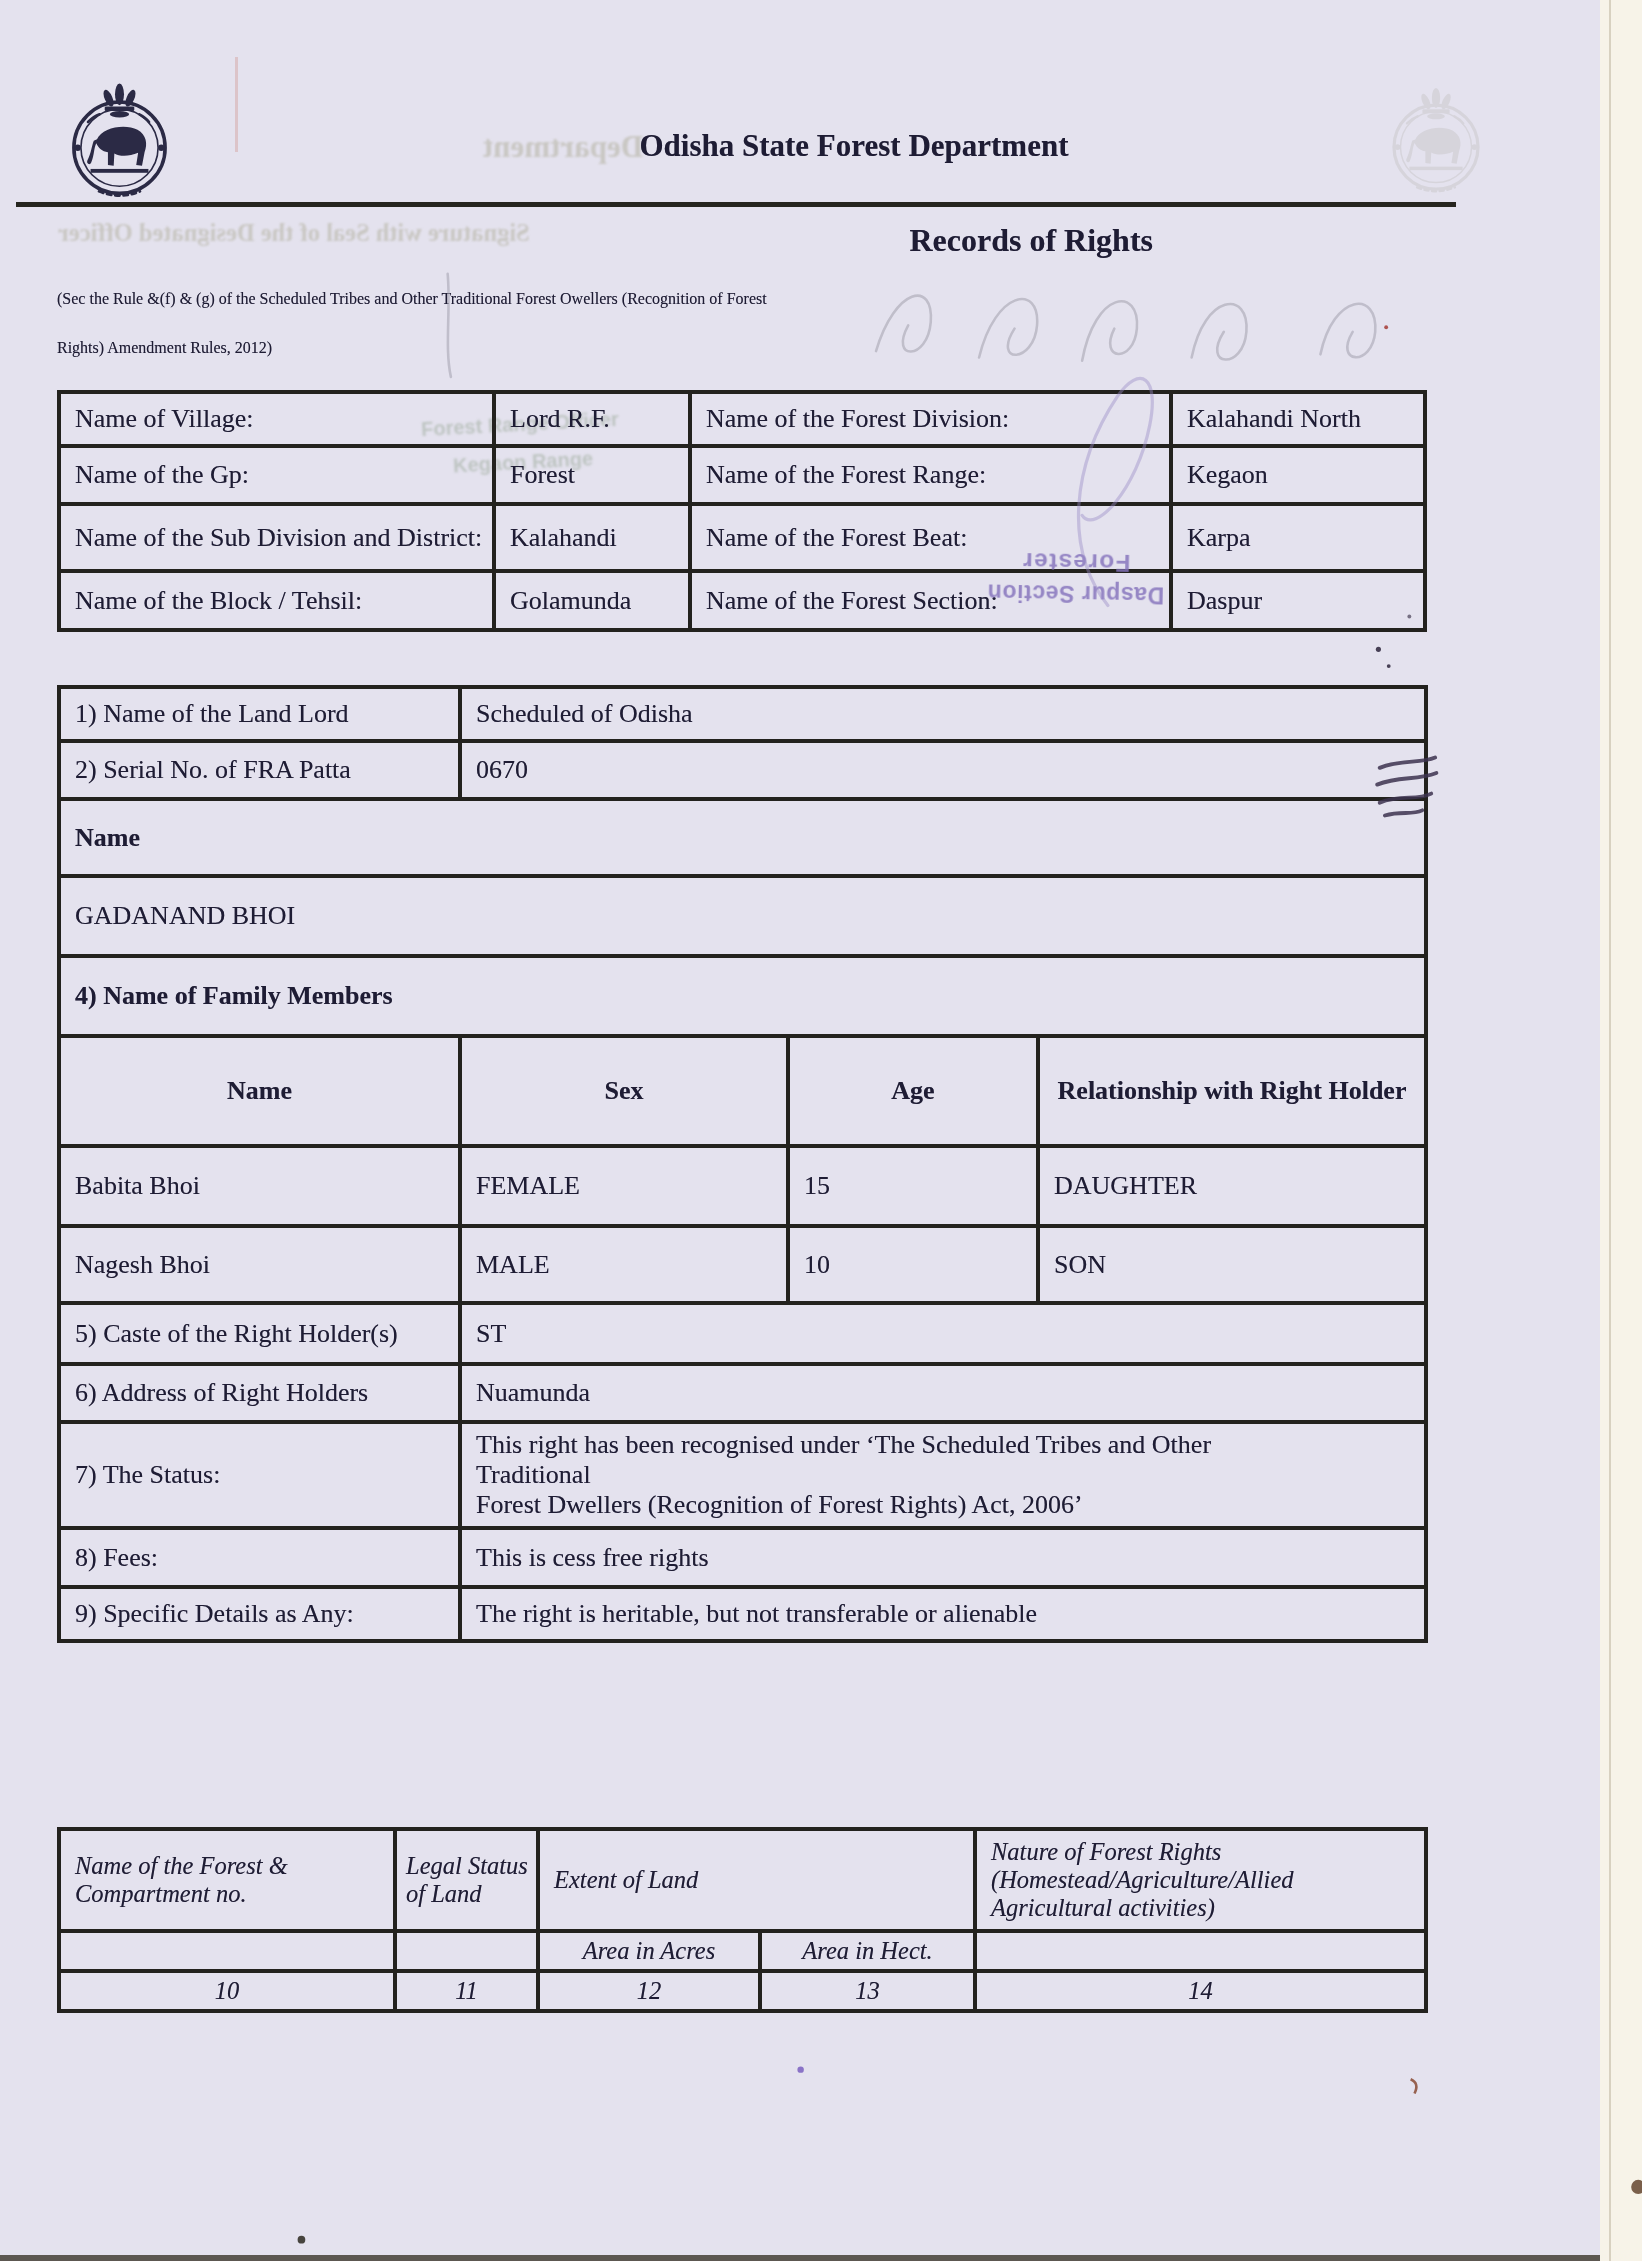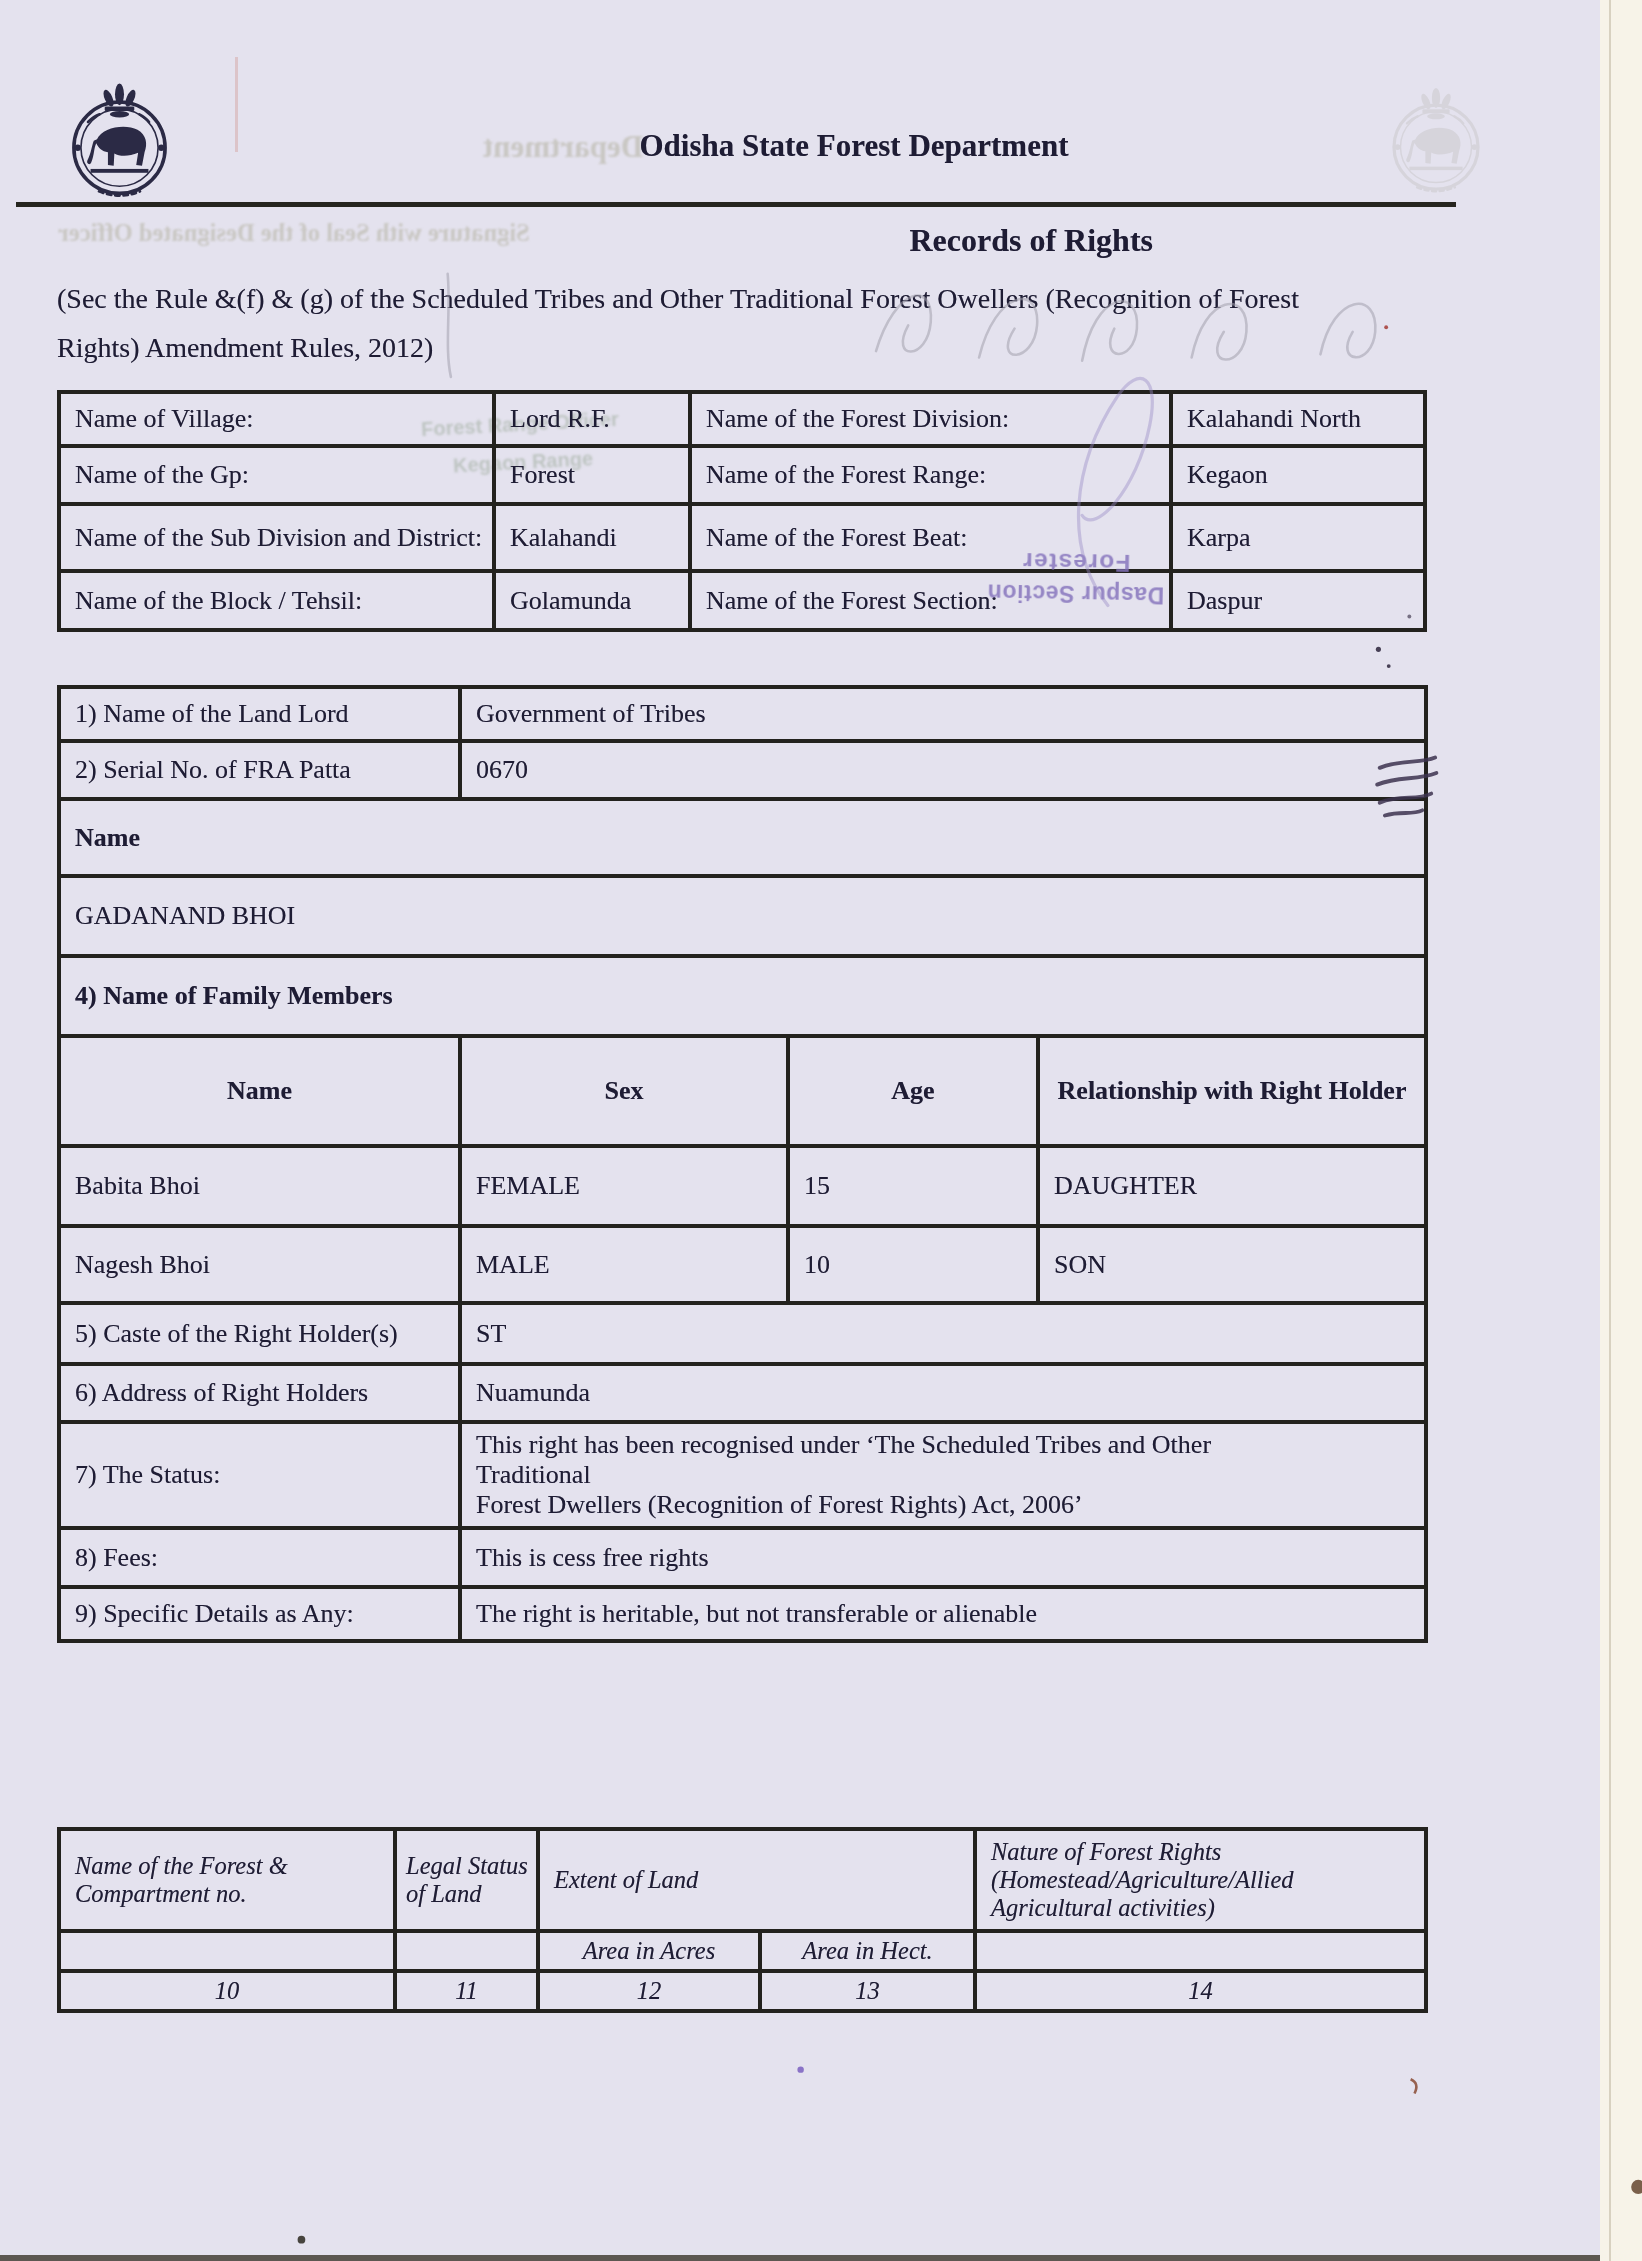--- a/index.html
+++ b/index.html
@@ -14,21 +14,21 @@
     background:#e4e2ee;overflow:hidden;
   }
   .abs{position:absolute;}
   .bold{font-weight:bold;}
   .preline{white-space:pre-line;margin-top:7px;}
   .soft{text-shadow:0 0 0.6px rgba(30,28,52,.45);}
 
   .dept-title{left:419px;top:128px;width:870px;font-size:31px;font-weight:bold;text-align:center;}
   .rule{left:16px;top:202px;width:1440px;height:5.2px;background:#26251f;}
   .doc-title{left:341px;top:222px;width:812px;font-size:32px;font-weight:bold;text-align:right;}
-  .subtitle{left:57px;top:274px;width:1392px;font-size:28px;line-height:49px;}
+  .subtitle{left:57px;top:274px;width:1392px;font-size:16px;line-height:49px;}
 
   .ghost{color:#b3b1a0;opacity:.55;filter:blur(0.8px);transform:scaleX(-1);}
   .ghost-dept{left:483px;top:129px;font-size:31px;font-weight:bold;}
   .ghost-sig{left:58px;top:219px;font-size:24.5px;font-weight:bold;}
   .ghost-range{left:422px;top:411px;color:#99a897;opacity:.5;filter:blur(1px);
     transform:rotate(-3deg);font-size:20px;font-weight:bold;font-family:"Liberation Sans",sans-serif;line-height:26px;}
   .ghost-range .l2{margin-left:30px;margin-top:11.6px;}
 
   .emblem{left:64px;top:77px;color:#2b2a45;}
   .ghost-seal{left:1385px;top:82px;color:#85836f;opacity:.14;}
@@ -147,21 +147,21 @@
   <table class="t-record soft">
     <colgroup>
         <col style="width:401px">
         <col style="width:328px">
         <col style="width:250px">
         <col style="width:388px">
       </colgroup>
     <tbody>
         <tr style="height:54px">
       <td>1) Name of the Land Lord</td>
-      <td colspan="3">Government of Tribes</td>
+      <td colspan="3">Scheduled of Odisha</td>
     </tr>
     <tr style="height:58px">
       <td>2) Serial No. of FRA Patta</td>
       <td colspan="3">0670</td>
     </tr>
     <tr style="height:77px">
       <td colspan="4" class="bold">Name</td>
     </tr>
     <tr style="height:80px">
       <td colspan="4">GADANAND BHOI</td>

